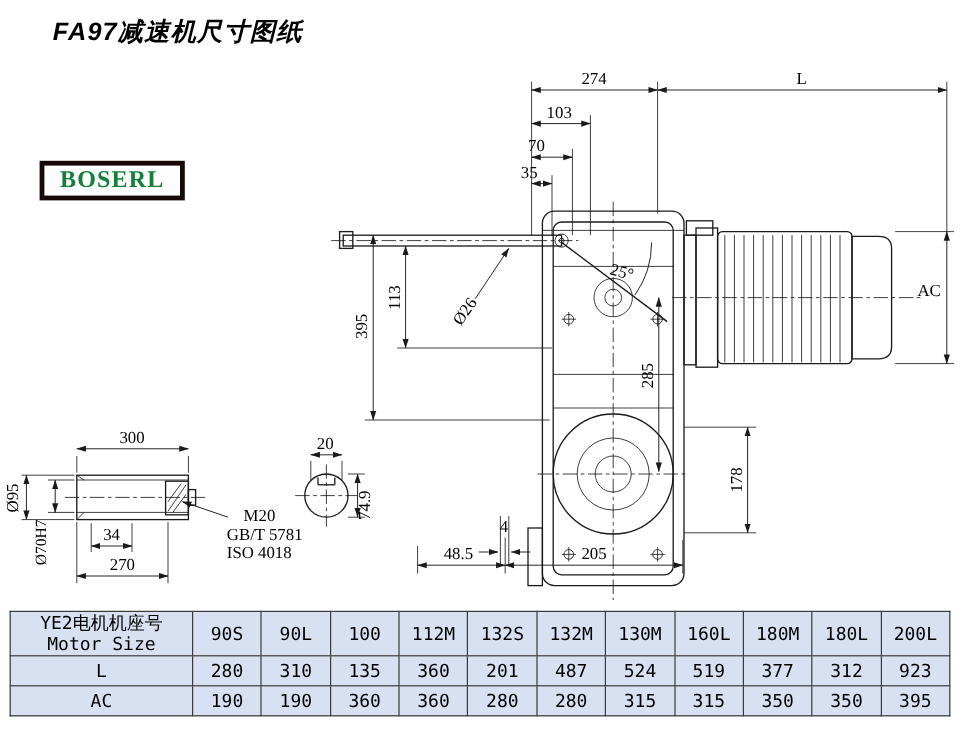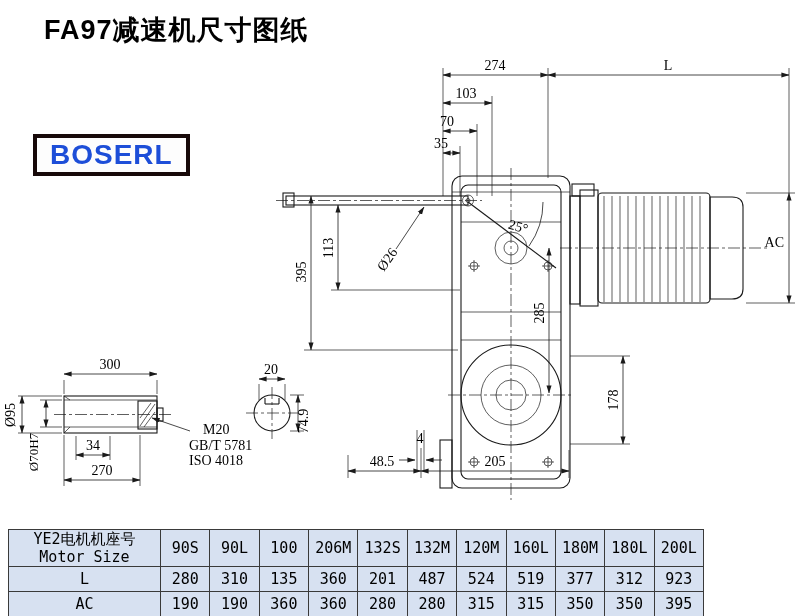--- a/index.html
+++ b/index.html
@@ -1,38 +1,38 @@
 <!DOCTYPE html>
 <html><head>
 <meta charset="utf-8">
 <style>
   * { margin:0; padding:0; box-sizing:border-box; }
   html,body { width:800px; height:616px; }
   body { background:#ffffff; position:relative; overflow:hidden;
          font-family:"Liberation Serif", serif; color:#000; }
 
   .page-title { position:absolute; left:44px; top:12px;
-    font-family:"Liberation Sans", sans-serif; font-size:27px;
-    font-weight:bold; letter-spacing:1px; color:#000; }
+    font-family:"Liberation Sans", sans-serif; font-size:21px;
+    font-weight:bold; letter-spacing:1px; color:#000;font-style:italic; }
 
   .logo-box { position:absolute; left:33px; top:134px;
     border:4px solid #170909; background:#fdfdfd; padding:1px 13px; }
-  .logo-box span { font-family:Liberation Sans, sans-serif; font-size:28px;
-    font-weight:bold; color:#1d4ed8; letter-spacing:1px; }
+  .logo-box span { font-family:Liberation Serif, serif; font-size:20px;
+    font-weight:bold; color:#15803d; letter-spacing:1px; }
 
   svg.drawing { position:absolute; left:0; top:0; }
   .obj  { stroke:#1a1a1a; stroke-width:1.1; fill:none; }
   .thin { stroke:#1a1a1a; stroke-width:0.7; fill:none; }
   .dim  { stroke:#1a1a1a; stroke-width:0.8; fill:none; }
   .ext  { stroke:#1a1a1a; stroke-width:0.7; fill:none; }
   .cl   { stroke:#1a1a1a; stroke-width:0.7; fill:none; stroke-dasharray:12 3 3 3; }
   text.dimtext { font-family:"Liberation Serif", serif; font-size:14px; fill:#000; }
   text.small   { font-size:13px; }
 
-  table.sizes { position:absolute; left:8px; top:529px; width:696px;
+  table.sizes { position:absolute; left:8px; top:509px; width:784px;
     border-collapse:collapse; background:#d7e1f1; table-layout:fixed;
     font-family:"DejaVu Sans Mono", monospace; font-size:15px; color:#000; }
   table.sizes td, table.sizes th { border:1px solid #3a3a3a; text-align:center;
     vertical-align:middle; font-weight:normal; padding:0; overflow:hidden; }
   tr.hdr { height:37px; }
   tr.datarow { height:25px; }
   .hcell div { line-height:18px; }
 </style>
 </head>
 <body>
@@ -250,24 +250,24 @@
   </colgroup>
   <tbody>
     <tr class="hdr">
       <th class="hcell">
         <div>YE2电机机座号</div>
         <div>Motor Size</div>
       </th>
       <th>90S</th>
       <th>90L</th>
       <th>100</th>
-      <th>206M</th>
+      <th>112M</th>
       <th>132S</th>
       <th>132M</th>
-      <th>120M</th>
+      <th>130M</th>
       <th>160L</th>
       <th>180M</th>
       <th>180L</th>
       <th>200L</th>
     </tr>
     <tr class="datarow">
       <th>L</th>
       <td>280</td>
       <td>310</td>
       <td>135</td>

